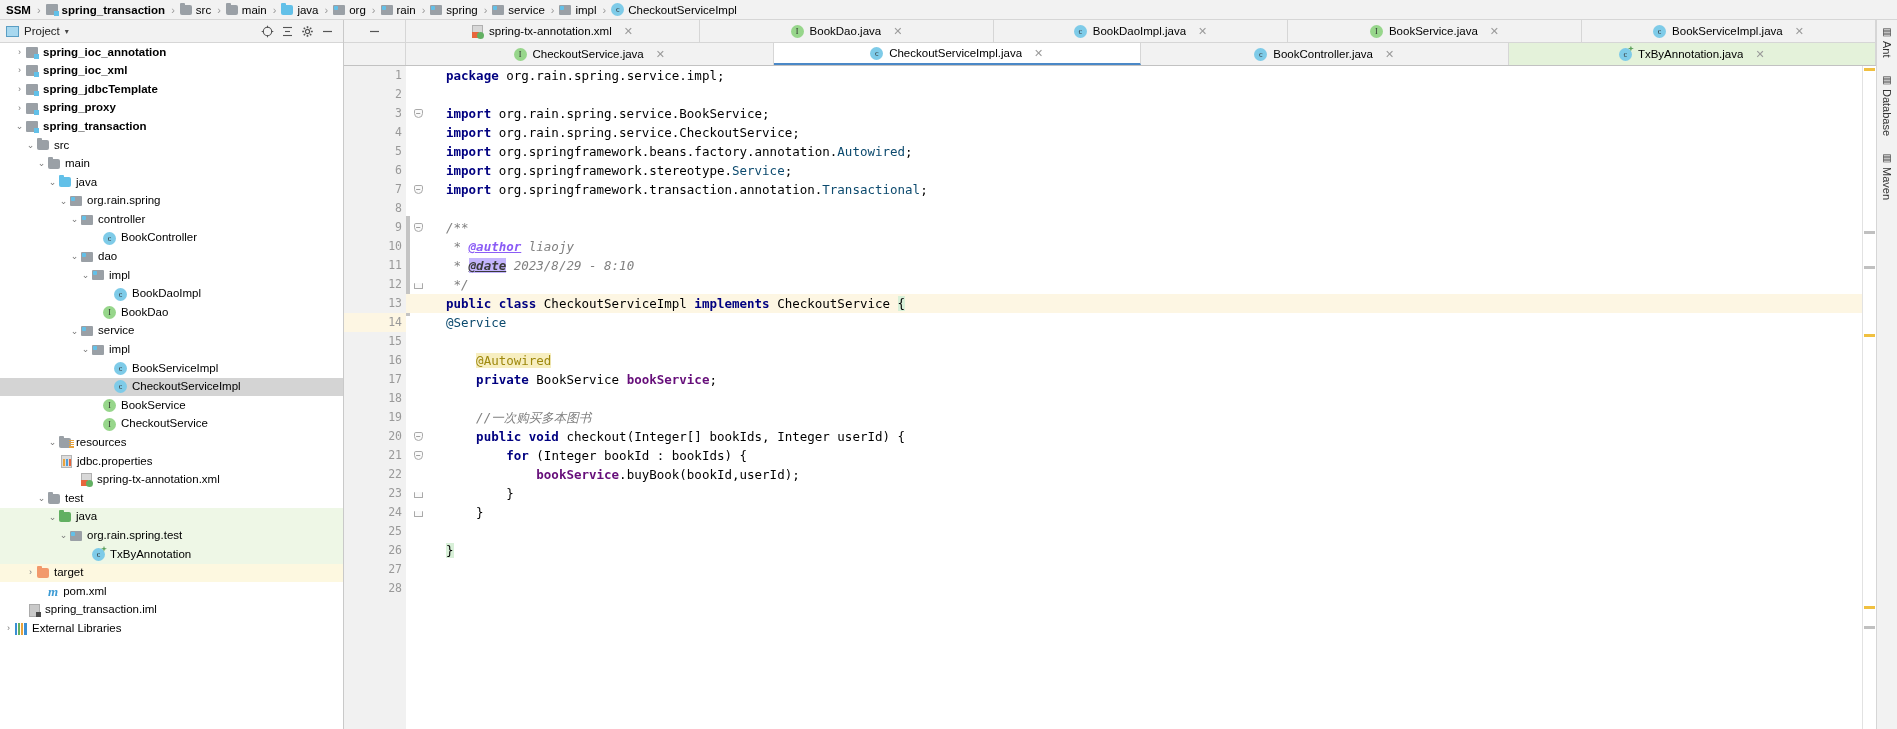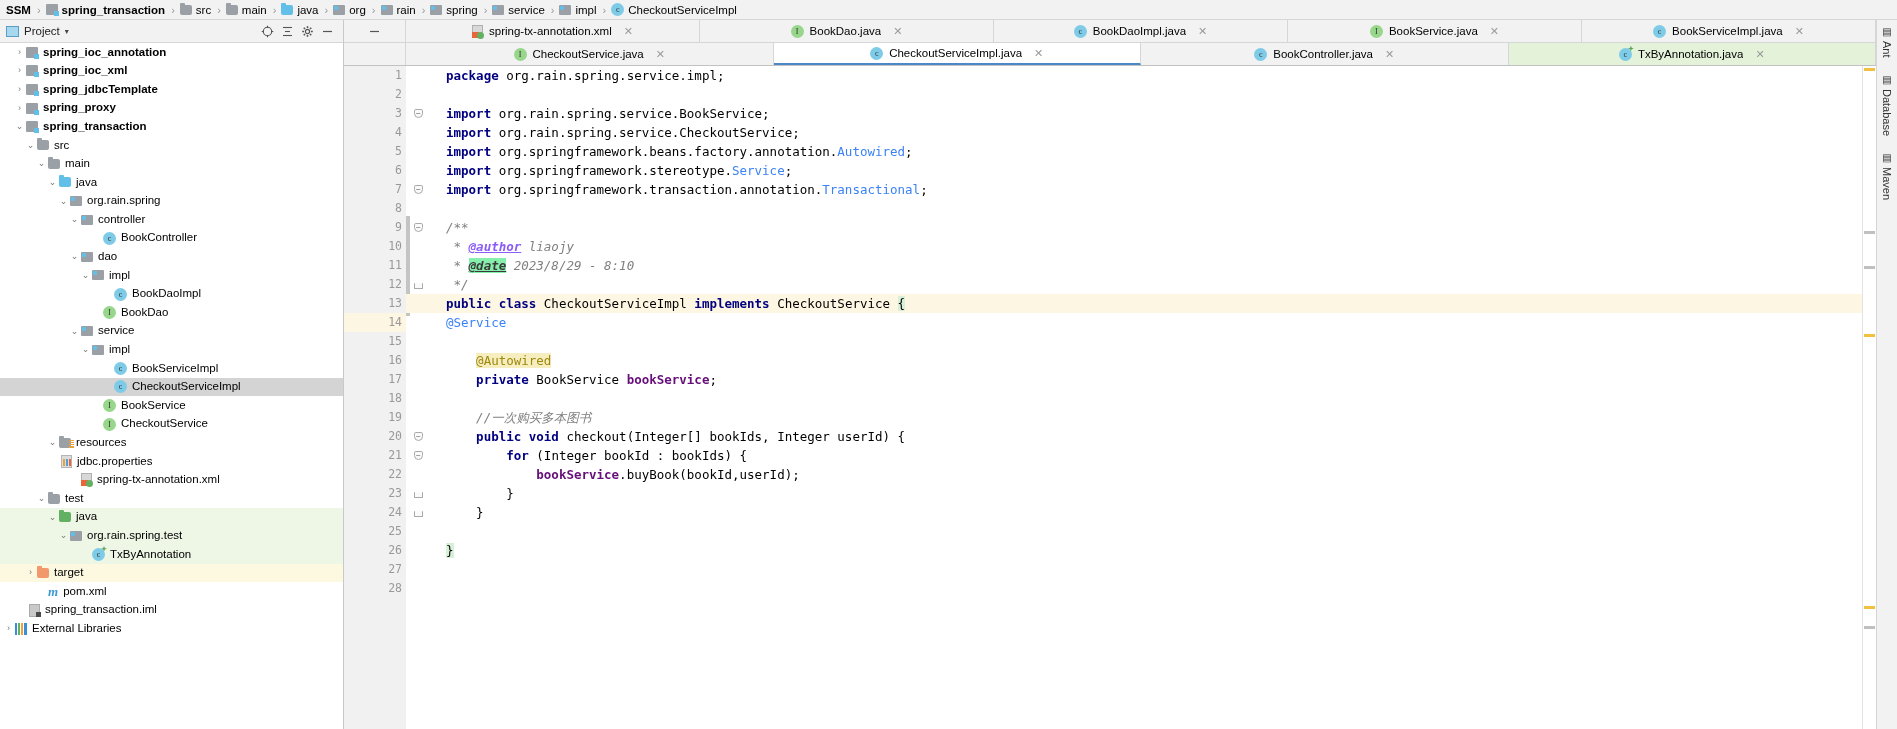--- a/index.html
+++ b/index.html
@@ -182,25 +182,25 @@
   .cline.hl { background: #fdf6e3; }
   .fold {
     position: absolute; left: 8px; top: 5px;
     width: 9px; height: 9px; border: 1px solid #a9a9a9; background: #fafafa;
     border-radius: 1px; color: #777; font-size: 8px; line-height: 7px; text-align: center;
   }
 
   
   .kw { color: #000080; font-weight: bold; }
   .plain { color: #000000; }
-  .anno { color: #3b82f6; }
+  .anno { color: #0c4a6e; }
   .anno-hl { color: #9e880d; background: #f7eec0; }
   .cmt { color: #808080; font-style: italic; }
   .cmt-tag { color: #8b5cf6; font-style: italic; font-weight: bold; text-decoration: underline; }
-  .cmt-tag-hl { color: #3a3a3a; font-style: italic; font-weight: bold; text-decoration: underline; background: #86efac; }
+  .cmt-tag-hl { color: #3a3a3a; font-style: italic; font-weight: bold; text-decoration: underline; background: #c4b5fd; }
   .fld { color: #660e7a; font-weight: bold; }
   .brace-hl { background: #d8f0d8; }
 
   
   .rightbar {
     width: 14px; min-width: 14px;
     background: #ffffff;
     border-left: 1px solid #e2e2e2;
     position: relative;
   }

